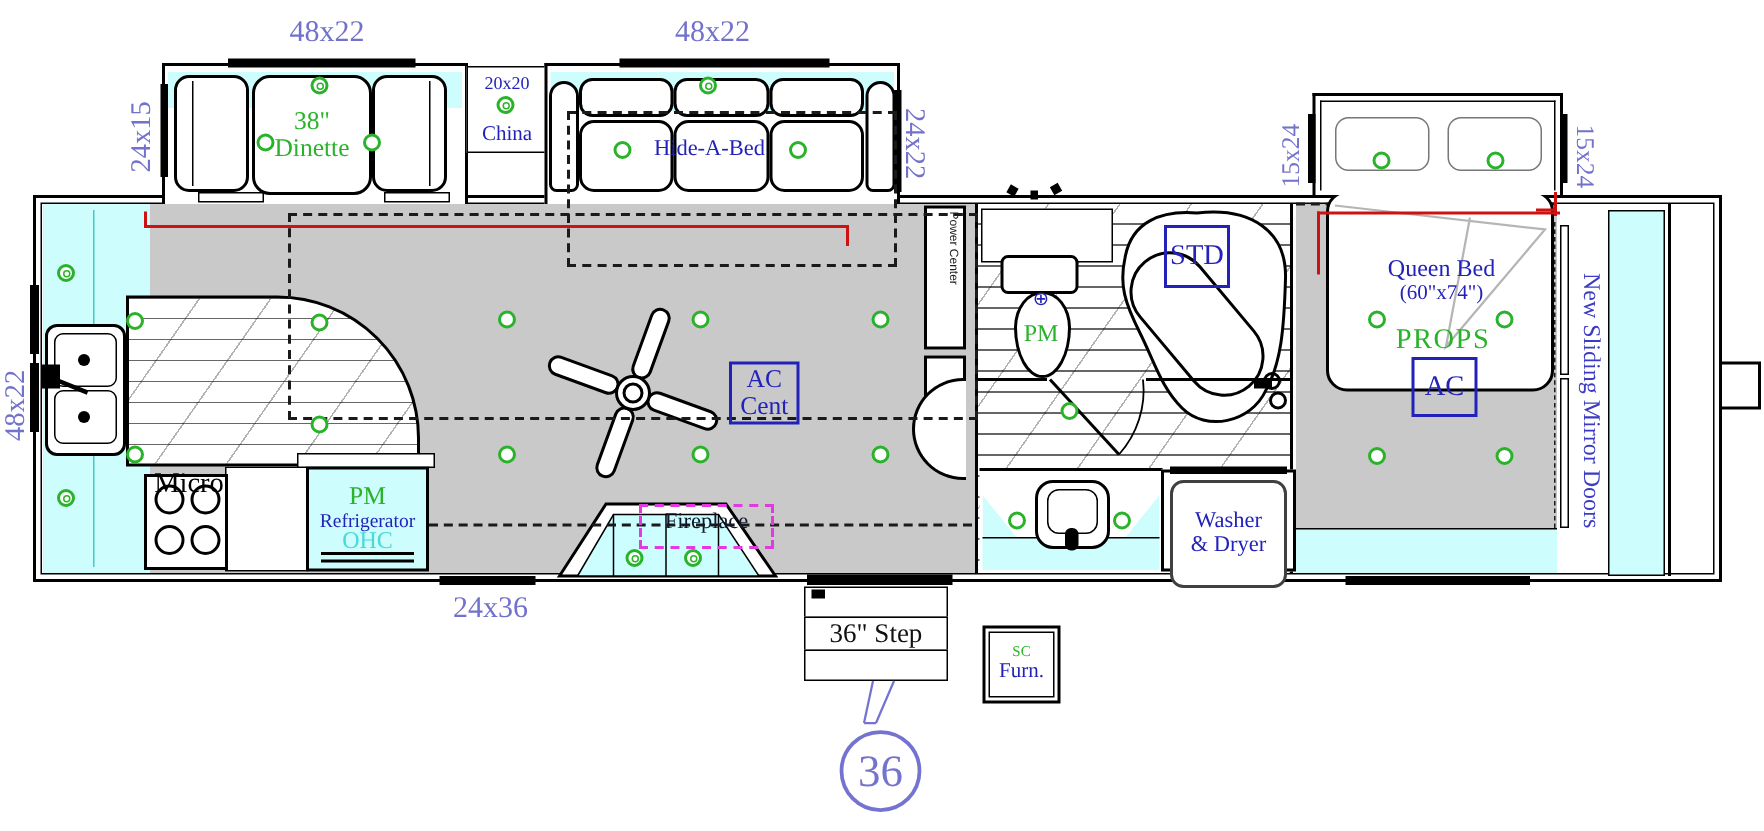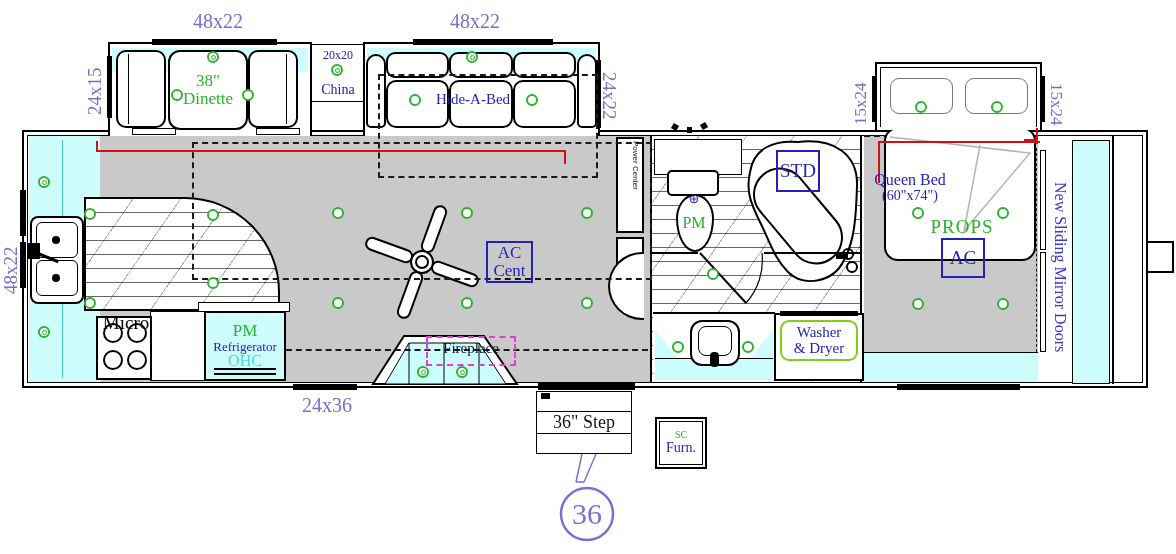--- a/index.html
+++ b/index.html
@@ -106,38 +106,38 @@
   <div class="abs z3" style="left:653px;top:312px;width:122px;height:70px;background:#fff;border-top:2px solid #000"></div>
   <div class="abs cyan z3" style="left:655px;top:330px;width:118px;height:50px;clip-path:polygon(0 0,34% 100%,0 100%)"></div>
   <div class="abs cyan z3" style="left:655px;top:330px;width:118px;height:50px;clip-path:polygon(100% 0,100% 100%,66% 100%)"></div>
   <div class="abs cyan z3" style="left:655px;top:358px;width:118px;height:22px;border-top:1px solid #000"></div>
   <div class="abs z4" style="left:690px;top:320px;width:50px;height:46px;background:#fff;border:2.5px solid #000;border-radius:12px"></div>
   <div class="abs z4" style="left:698px;top:326px;width:34px;height:30px;border:1.5px solid #000;border-radius:8px"></div>
   <div class="abs z5" style="left:710px;top:352px;width:9px;height:15px;background:#000;border-radius:4px"></div>
 
   <div class="abs bx z3" style="left:774px;top:313px;width:90px;height:68px"></div>
   <div class="abs ln z4" style="left:780px;top:311px;width:78px;height:5px"></div>
-  <div class="abs col z4" style="left:780px;top:320px;width:78px;height:41px;border:2px solid #84cc16;border-radius:9px;background:#fff">
+  <div class="abs col z4" style="left:780px;top:320px;width:78px;height:72px;border:2px solid #404040;border-radius:9px;background:#fff">
     <span class="blue" style="font-size:15px">Washer</span>
     <span class="blue" style="font-size:15px">&amp; Dryer</span>
   </div>
 
   <div class="abs gray z2" style="left:864px;top:136px;width:174px;height:216px"></div>
   <div class="abs cyan z2" style="left:864px;top:352px;width:174px;height:30px;border-top:1.5px solid #000"></div>
   <div class="abs z3" style="left:864px;top:135px;width:174px;height:0;border-top:2px dashed #1a1a1a"></div>
   <div class="abs red z4" style="left:878px;top:141px;width:162px;height:2px"></div>
   <div class="abs red z4" style="left:878px;top:141px;width:2px;height:42px"></div>
   <div class="abs red z4" style="left:1036px;top:128px;width:2px;height:16px"></div>
   <div class="abs red z4" style="left:1024px;top:139px;width:14px;height:2px"></div>
 
   <div class="abs bx z3" style="left:884px;top:127px;width:152px;height:134px;border-radius:14px"></div>
   <svg class="abs z3" style="left:884px;top:127px" width="152" height="120" viewBox="0 0 152 120">
     <polyline points="6,10 146,26 80,104 96,18" fill="none" stroke="#b5b5b5" stroke-width="1.5"></polyline>
   </svg>
-  <div class="abs col z4" style="left:853px;top:168px;width:114px;height:40px">
+  <div class="abs col z4" style="left:904px;top:168px;width:114px;height:40px">
     <span class="blue" style="font-size:16px">Queen Bed</span>
     <span class="blue" style="font-size:14px">(60"x74")</span>
   </div>
   <div class="abs lbl green z4" style="left:920px;top:216px;width:84px;height:22px;font-size:19px;letter-spacing:1px">PROPS</div>
   <div class="abs lbl z4" style="left:941px;top:238px;width:44px;height:40px;border:2px solid #2222bb;font-size:19px;color:#2222bb">AC</div>
 
   <div class="abs z3" style="left:1036px;top:148px;width:0;height:204px;border-left:1.5px dashed #1a1a1a"></div>
   <div class="abs thin z3" style="left:1040px;top:150px;width:6px;height:100px"></div>
   <div class="abs thin z3" style="left:1040px;top:252px;width:6px;height:100px"></div>
   <div class="abs vdn lbl z4" style="left:1048px;top:150px;width:24px;height:234px;font-size:16px;color:#3b3bc4">New Sliding Mirror Doors</div>

